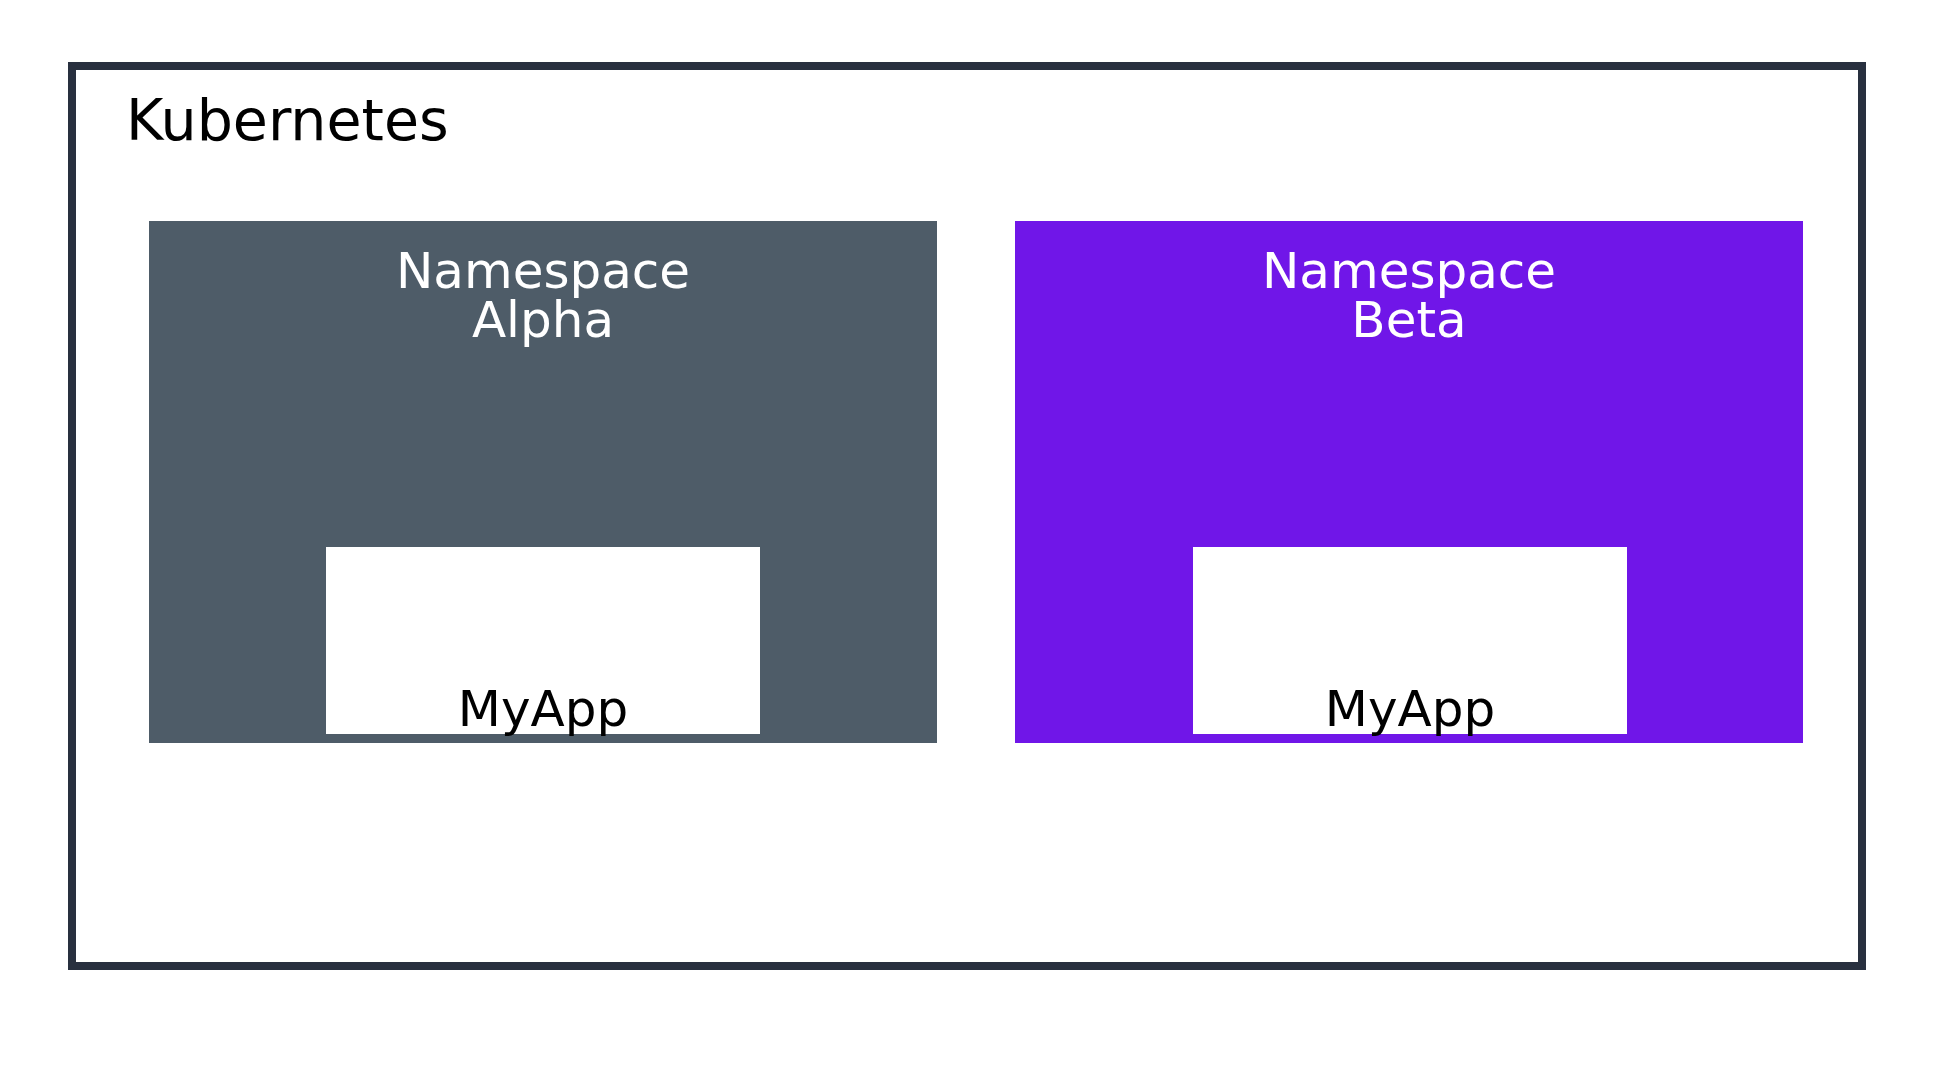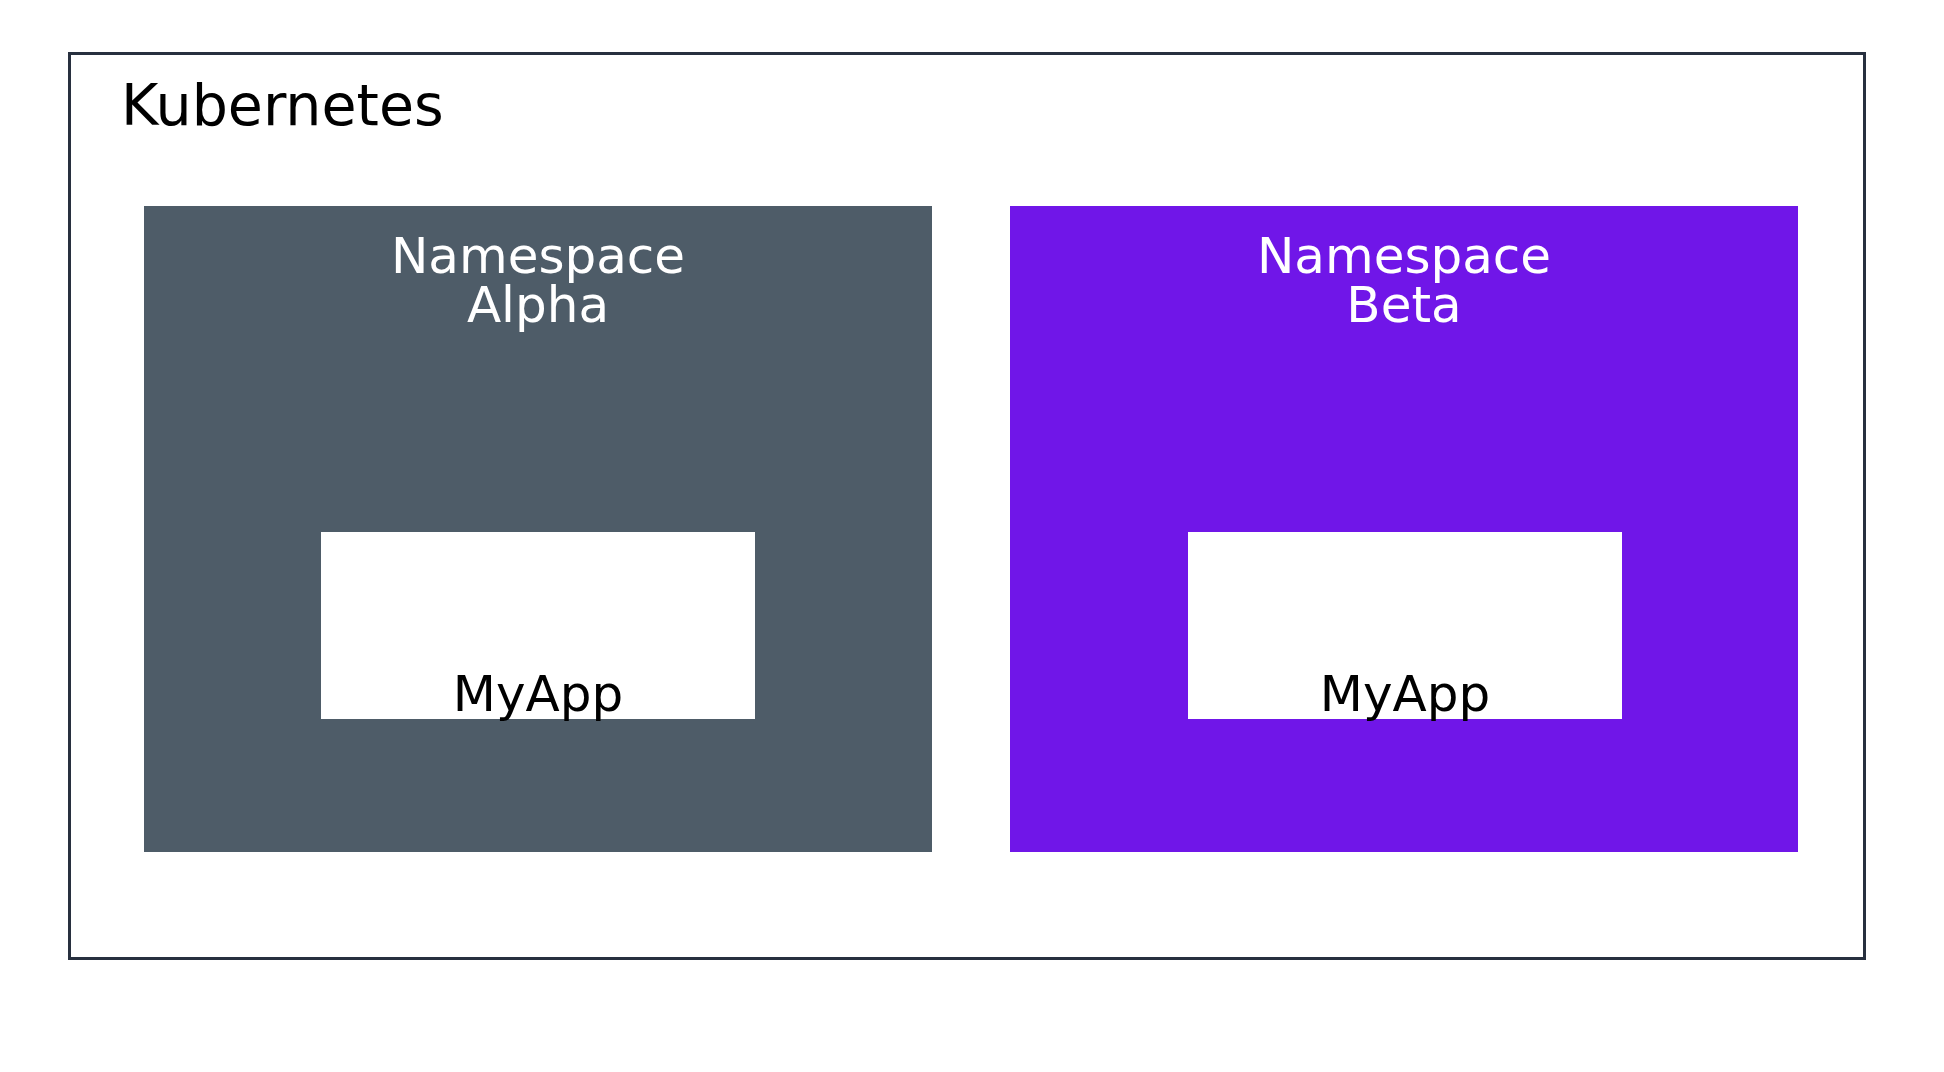--- a/index.html
+++ b/index.html
@@ -23,26 +23,26 @@
     top: 0;
     width: 1944px;
     height: 1072px;
     background: #ffffff;
   }
 
   
   .cluster-frame {
     position: absolute;
     left: 68px;
-    top: 52px;
+    top: 62px;
     width: 1798px;
     height: 908px;
     box-sizing: border-box;
     background: #ffffff;
-    border: 3px solid #ef4444;
+    border: 8px solid #ef4444;
   }
 
   .cluster-title {
     position: absolute;
     left: 50px;
     top: 22px;
     font-size: 57px;
     line-height: 1.0;
     color: #000000;
     white-space: nowrap;
@@ -55,21 +55,21 @@
     left: 0;
     top: 0;
     width: 100%;
     height: 100%;
   }
 
   .namespace-box {
     position: absolute;
     top: 151px;        
     width: 788px;
-    height: 646px;
+    height: 522px;
     box-sizing: border-box;
   }
 
   .namespace-box.alpha {
     left: 73px;        
     background: #4e5c68;
   }
 
   .namespace-box.beta {
     left: 939px;       

